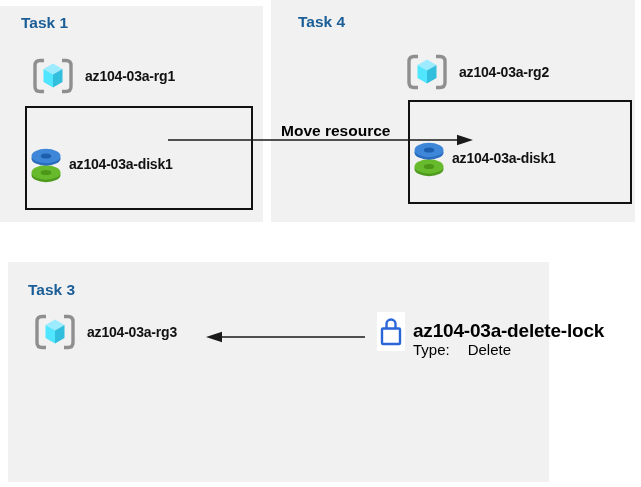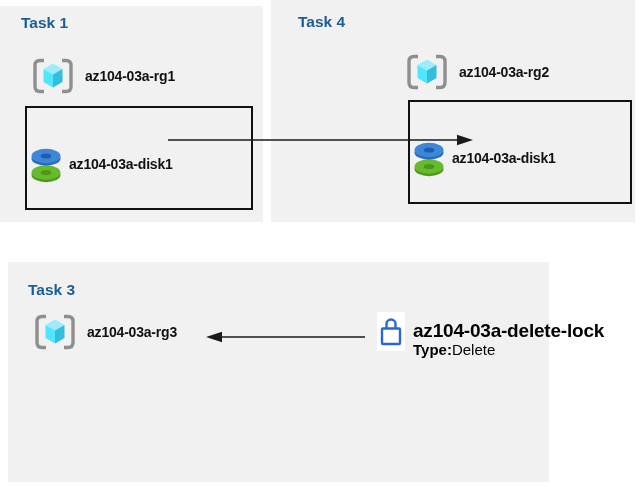--- a/index.html
+++ b/index.html
@@ -24,21 +24,21 @@
   #task1 .res-box{left:25px;top:100px;width:228px;height:104px;}
   #task2 .res-box{left:137px;top:100px;width:224px;height:104px;}
   #task3 .res-box{left:18px;top:97px;width:228px;height:105px;}
   .disk-icon{width:38px;height:40px;display:block;}
   #move-label{position:absolute;left:281px;top:122px;font-size:15.5px;font-weight:700;color:#000;}
   #lock-box{position:absolute;left:377px;top:312px;width:28px;height:39px;background:#ffffff;}
   #lock-box svg{width:28px;height:39px;display:block;}
   #lock-text{position:absolute;left:413px;top:321px;line-height:19px;color:#000;}
   .lock-name{font-size:19px;font-weight:700;letter-spacing:-0.2px;white-space:nowrap;}
   .lock-type{font-size:15px;}
-  .lock-type .bold{font-weight:700;margin-right:0;}
+  .lock-type .bold{font-weight:400;margin-right:18px;}
   #arrows{position:absolute;left:0;top:0;pointer-events:none;}
   .hidden-defs{position:absolute;width:0;height:0;overflow:hidden;}
 </style>
 </head>
 <body>
 
 <svg class="hidden-defs" aria-hidden="true">
   <symbol id="sym-rg" viewBox="0 0 42 38">
     <path d="M12,3.5 H8 C4.5,3.5 3,5 3,8.5 V29.5 C3,33 4.5,34.5 8,34.5 H12" fill="none" stroke="#8f8f8f" stroke-width="3.4"></path>
     <path d="M30,3.5 H34 C37.5,3.5 39,5 39,8.5 V29.5 C39,33 37.5,34.5 34,34.5 H30" fill="none" stroke="#8f8f8f" stroke-width="3.4"></path>
@@ -97,20 +97,21 @@
   <section class="panel" id="task3">
     <h2 class="task-title">Task 3</h2>
     <div class="rg-row">
       <svg class="rg-icon">
           <use href="#sym-rg"></use>
         </svg>
       <span class="rg-label">az104-03a-rg3</span>
     </div>
   </section>
 
+  <div id="move-label">Move resource</div>
 
   <div id="lock-box">
     <svg>
         <use href="#sym-lock"></use>
       </svg>
   </div>
   <div id="lock-text">
     <div class="lock-name">az104-03a-delete-lock</div>
     <div class="lock-type">
       <span class="bold">Type:</span><span>Delete</span>

